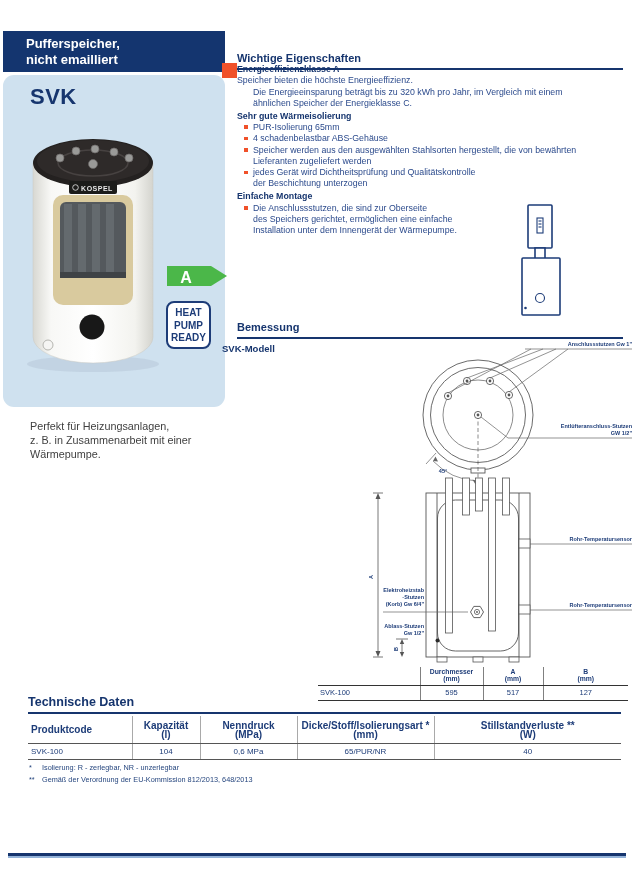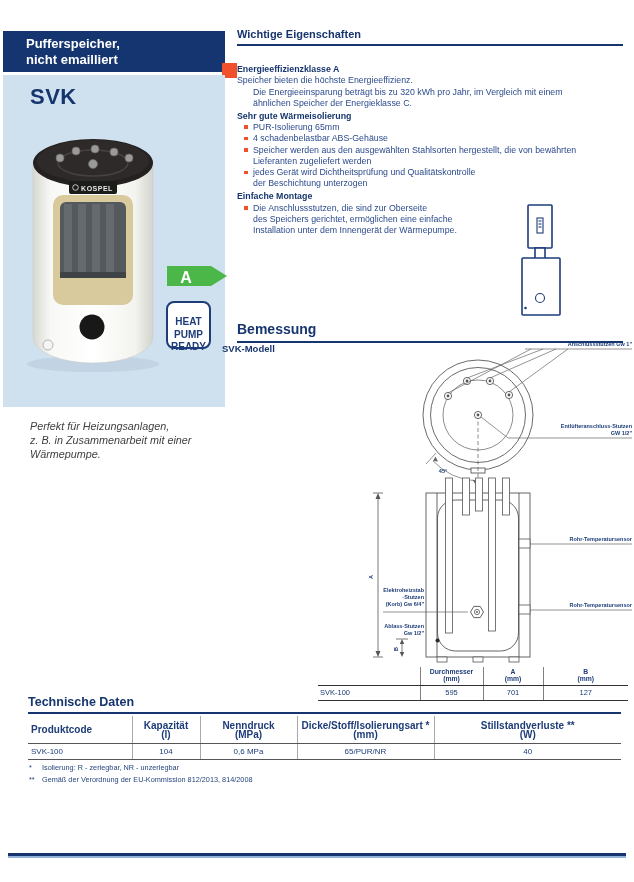--- a/index.html
+++ b/index.html
@@ -4,34 +4,34 @@
 <style>
   html,body{margin:0;padding:0;background:#ffffff;}
   #page{position:relative;width:634px;height:882px;background:#ffffff;overflow:hidden;
         font-family:"Liberation Sans", sans-serif;}
 
   
   #cat-header{position:absolute;left:3px;top:31px;width:222px;height:41px;background:#14356f;
               color:#ffffff;font-weight:bold;font-size:13px;line-height:16px;box-sizing:border-box;
               padding:5px 0 0 23px;}
   #accent-square{position:absolute;left:222px;top:63px;width:15px;height:15px;background:#f0512a;}
-  #blue-panel{position:absolute;left:3px;top:75px;width:222px;height:332px;background:#cfe1ef;}
+  #blue-panel{position:absolute;left:3px;top:75px;width:222px;height:332px;background:#cfe1ef;border-radius:11px;}
   #product-name{position:absolute;left:27px;top:9px;font-size:22px;font-weight:bold;color:#16356e;letter-spacing:.5px;}
   #tank-svg{position:absolute;left:0;top:0;width:222px;height:332px;}
   #energy-arrow{position:absolute;left:166px;top:264px;width:62px;height:24px;}
   #hp-badge{position:absolute;left:166px;top:301px;width:45px;height:48px;background:#ffffff;
             border:2.5px solid #1d3c78;border-radius:8px;box-sizing:border-box;
-            color:#1d3c78;font-weight:bold;font-size:10px;line-height:12.5px;text-align:center;padding-top:13px;}
+            color:#1d3c78;font-weight:bold;font-size:10px;line-height:12.5px;text-align:center;padding-top:4px;}
   #caption{position:absolute;left:30px;top:420px;width:200px;font-size:10.8px;line-height:13.8px;
-           color:#3f3f3f;white-space:pre-line;font-style:italic;}
+           color:#3f3f3f;white-space:pre-line;}
 
   
   .sec-heading{position:absolute;color:#16356e;font-weight:bold;border-bottom:2px solid #16356e;padding-bottom:4px;}
-  #features-heading{left:237px;top:28px;width:386px;font-size:11px;}
-  #bemessung-heading{left:237px;top:321px;width:386px;font-size:14px;}
+  #features-heading{left:237px;top:52px;width:386px;font-size:11px;}
+  #bemessung-heading{left:237px;top:321px;width:386px;font-size:11px;}
   #tech-heading{left:28px;top:695px;width:593px;font-size:12.5px;border-bottom-width:2.5px;padding-bottom:3px;}
   #model-label{position:absolute;left:222px;top:343px;font-size:9.5px;font-weight:bold;color:#16356e;}
 
   
   #features{position:absolute;left:237px;top:64px;width:392px;font-size:8.8px;line-height:11.3px;color:#2b4a8c;}
   .f-title{font-weight:bold;color:#16356e;margin-top:1.5px;}
   .f-title:first-child{margin-top:0;}
   .f-bullet{position:relative;padding-left:16px;}
   .f-bullet .sq{position:absolute;left:7px;top:3.5px;width:3.6px;height:3.6px;background:#f0512a;}
   .f-cont{padding-left:16px;}
@@ -291,21 +291,21 @@
         <div>(mm)</div>
       </td>
       <td class="sep">
         <div>B</div>
         <div>(mm)</div>
       </td>
     </tr>
     <tr class="dr">
       <td class="first">SVK-100</td>
       <td class="sep">595</td>
-      <td class="sep">701</td>
+      <td class="sep">517</td>
       <td class="sep">127</td>
     </tr>
   </tbody>
     </table>
 
   <div id="tech-heading" class="sec-heading">
     <span>Technische Daten</span>
   </div>
 
   <table id="tech-table">
@@ -344,20 +344,20 @@
       <td class="sep">40</td>
     </tr>
   </tbody>
     </table>
 
   <div id="footnotes">
     <div>
       <span class="fn-marker">*</span><span>Isolierung: R - zerlegbar, NR - unzerlegbar</span>
     </div>
     <div>
-      <span class="fn-marker">**</span><span>Gemäß der Verordnung der EU-Kommission 812/2013, 814/2008</span>
+      <span class="fn-marker">**</span><span>Gemäß der Verordnung der EU-Kommission 812/2013, 648/2013</span>
     </div>
   </div>
 
   <div id="bottom-rule-navy"></div>
   <div id="bottom-rule-light"></div>
 
 </div>
 
 </body></html>

